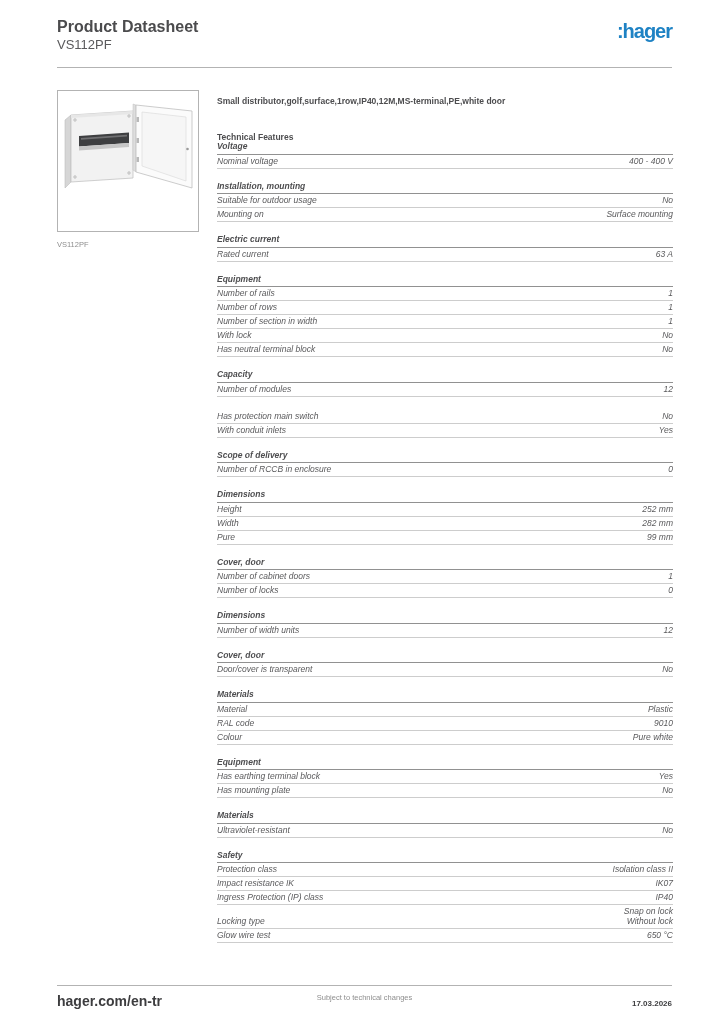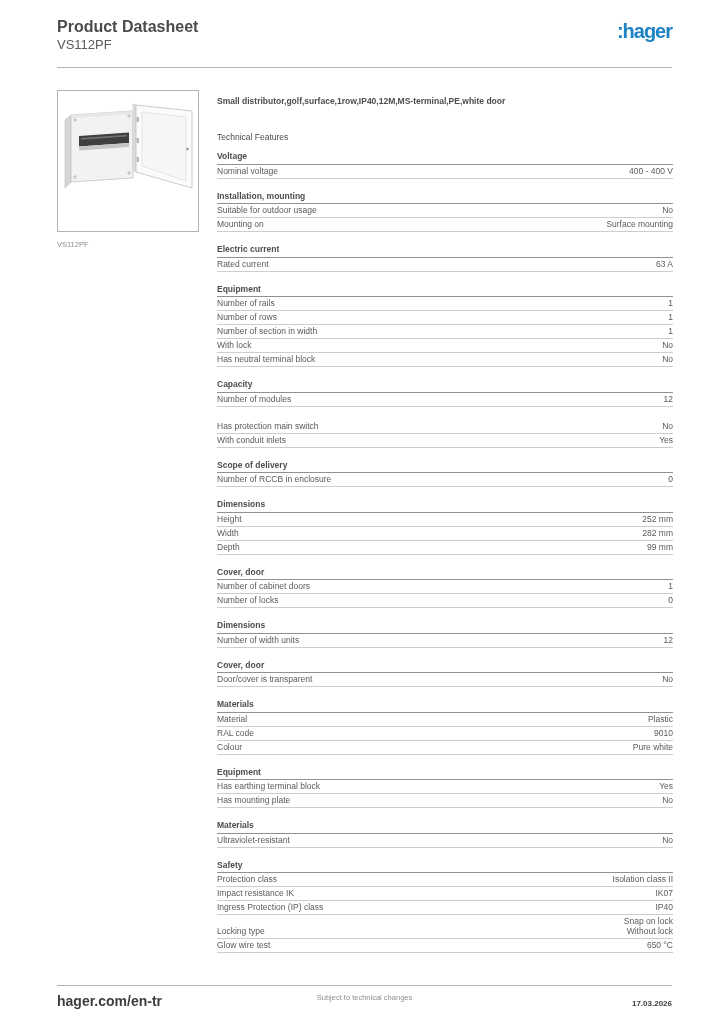--- a/index.html
+++ b/index.html
@@ -14,22 +14,22 @@
   .hdr-rule{position:absolute;left:57px;top:67px;width:615px;height:0;border-top:1px solid #b3b3b3;}
 
   
   .left-col{position:absolute;left:57px;top:90px;width:142px;}
   .img-frame{width:140px;height:140px;border:1px solid #b3b3b3;background:#ffffff;box-sizing:content-box;}
   .img-caption{margin-top:8px;font-size:7.5px;color:#8e8e8e;}
 
   
   .right-col{position:absolute;left:217px;top:96px;width:456px;}
   .prod-desc{font-size:8.5px;font-weight:700;color:#4d4d4f;line-height:1.2;}
-  .feat-title{font-size:8.5px;font-weight:400;color:#4d4d4f;margin-top:26px;}
-  .specs{margin-top:10px;}
+  .feat-title{font-size:8.5px;font-weight:700;color:#4d4d4f;margin-top:26px;}
+  .specs{margin-top:0;font-style:italic;}
   .spec-section{margin-top:13px;}
   .spec-section:first-child{margin-top:0;}
   .spec-header{font-size:8.5px;line-height:9.5px;font-weight:700;color:#4d4d4f;padding-bottom:2px;border-bottom:1px solid #919191;}
   .spec-row{display:flex;justify-content:space-between;align-items:flex-end;font-size:8.5px;line-height:9.5px;color:#5a5a5c;padding:2px 0 1.5px;border-bottom:1px solid #cdcdcd;}
   .spec-label{text-align:left;white-space:nowrap;}
   .spec-value{text-align:right;white-space:pre-line;margin-left:8px;}
 
   
   .ftr-rule{position:absolute;left:57px;top:985px;width:615px;height:0;border-top:1px solid #b3b3b3;}
   .ftr{position:absolute;left:57px;top:993px;width:615px;display:flex;justify-content:space-between;align-items:baseline;}
@@ -168,21 +168,21 @@
           <div class="spec-header">Dimensions</div>
           <div class="spec-row">
             <span class="spec-label">Height</span>
             <span class="spec-value">252 mm</span>
           </div>
           <div class="spec-row">
             <span class="spec-label">Width</span>
             <span class="spec-value">282 mm</span>
           </div>
           <div class="spec-row">
-            <span class="spec-label">Depth</span>
+            <span class="spec-label">Pure</span>
             <span class="spec-value">99 mm</span>
           </div>
         </section>
         <section class="spec-section">
           <div class="spec-header">Cover, door</div>
           <div class="spec-row">
             <span class="spec-label">Number of cabinet doors</span>
             <span class="spec-value">1</span>
           </div>
           <div class="spec-row">

